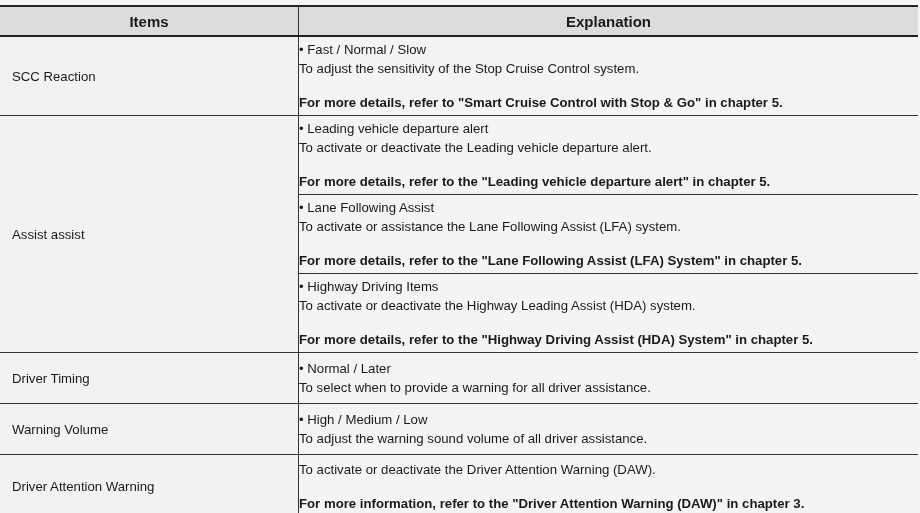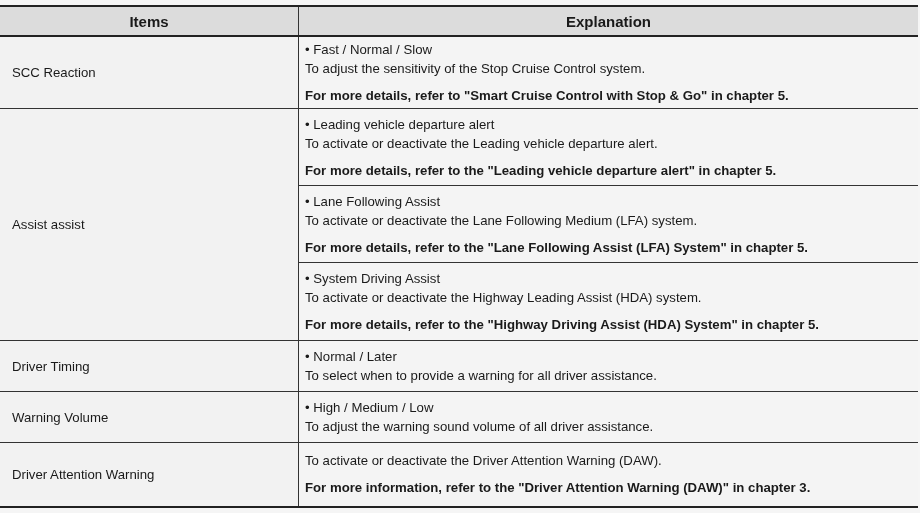--- a/index.html
+++ b/index.html
@@ -4,23 +4,23 @@
 <style>
   html, body { margin:0; padding:0; }
   body { width:920px; height:513px; background:#f5f5f5; overflow:hidden;
          font-family:"Liberation Sans", sans-serif; color:#1a1a1a; }
   table { position:absolute; left:0; top:5px; width:918px; border-collapse:collapse; font-size:13.2px; }
   th { background:#dcdcdc; font-weight:bold; font-size:15px; height:26px; text-align:center;
        border-top:2px solid #222; border-bottom:2px solid #222; }
   th.c1 { width:296px; border-right:1px solid #333;margin-top:39px; }
   td { vertical-align:middle; padding:16px; }
   td.item { padding-left:12px; border-right:1px solid #333; border-bottom:1px solid #333; background:#f2f2f2; }
-  td.exp { padding-left:6px; border-bottom:1px solid #333; background:#f4f4f4; }
+  td.exp { border-bottom:1px solid #333; background:#f4f4f4; }
   .line { line-height:19px; }
-  .bold { font-weight:bold; margin-top:8px; line-height:19px; }
+  .bold { font-weight:bold; margin-top:15px; line-height:19px; }
   .cell-pad { padding:3px 0 3px 0; }
   tr.last td { border-bottom:2px solid #222; }
 </style>
 </head>
 <body>
 
 <table>
   <thead>
     <tr>
       <th class="c1">Items</th>
@@ -42,27 +42,27 @@
       <td class="item" rowspan="3">Assist assist</td>
       <td class="exp cell-pad">
         <div class="line">• Leading vehicle departure alert</div>
         <div class="line">To activate or deactivate the Leading vehicle departure alert.</div>
         <div class="bold">For more details, refer to the "Leading vehicle  departure alert" in chapter 5.</div>
       </td>
     </tr>
     <tr style="height:77px">
       <td class="exp cell-pad">
         <div class="line">• Lane Following Assist</div>
-        <div class="line">To activate or deactivate the Lane Following Medium (LFA) system.</div>
+        <div class="line">To activate or assistance the Lane Following Assist (LFA) system.</div>
         <div class="bold">For more details, refer to the "Lane Following Assist (LFA) System" in chapter 5.</div>
       </td>
     </tr>
     <tr style="height:78px">
       <td class="exp cell-pad">
-        <div class="line">• System Driving Assist</div>
+        <div class="line">• Highway Driving Items</div>
         <div class="line">To activate or deactivate the Highway Leading Assist (HDA) system.</div>
         <div class="bold">For more details, refer to the "Highway Driving Assist (HDA) System" in chapter 5.</div>
       </td>
     </tr>
 
     <tr style="height:51px">
       <td class="item">Driver Timing</td>
       <td class="exp cell-pad">
         <div class="line">• Normal / Later</div>
         <div class="line">To select when to provide a warning for all driver assistance.</div>

